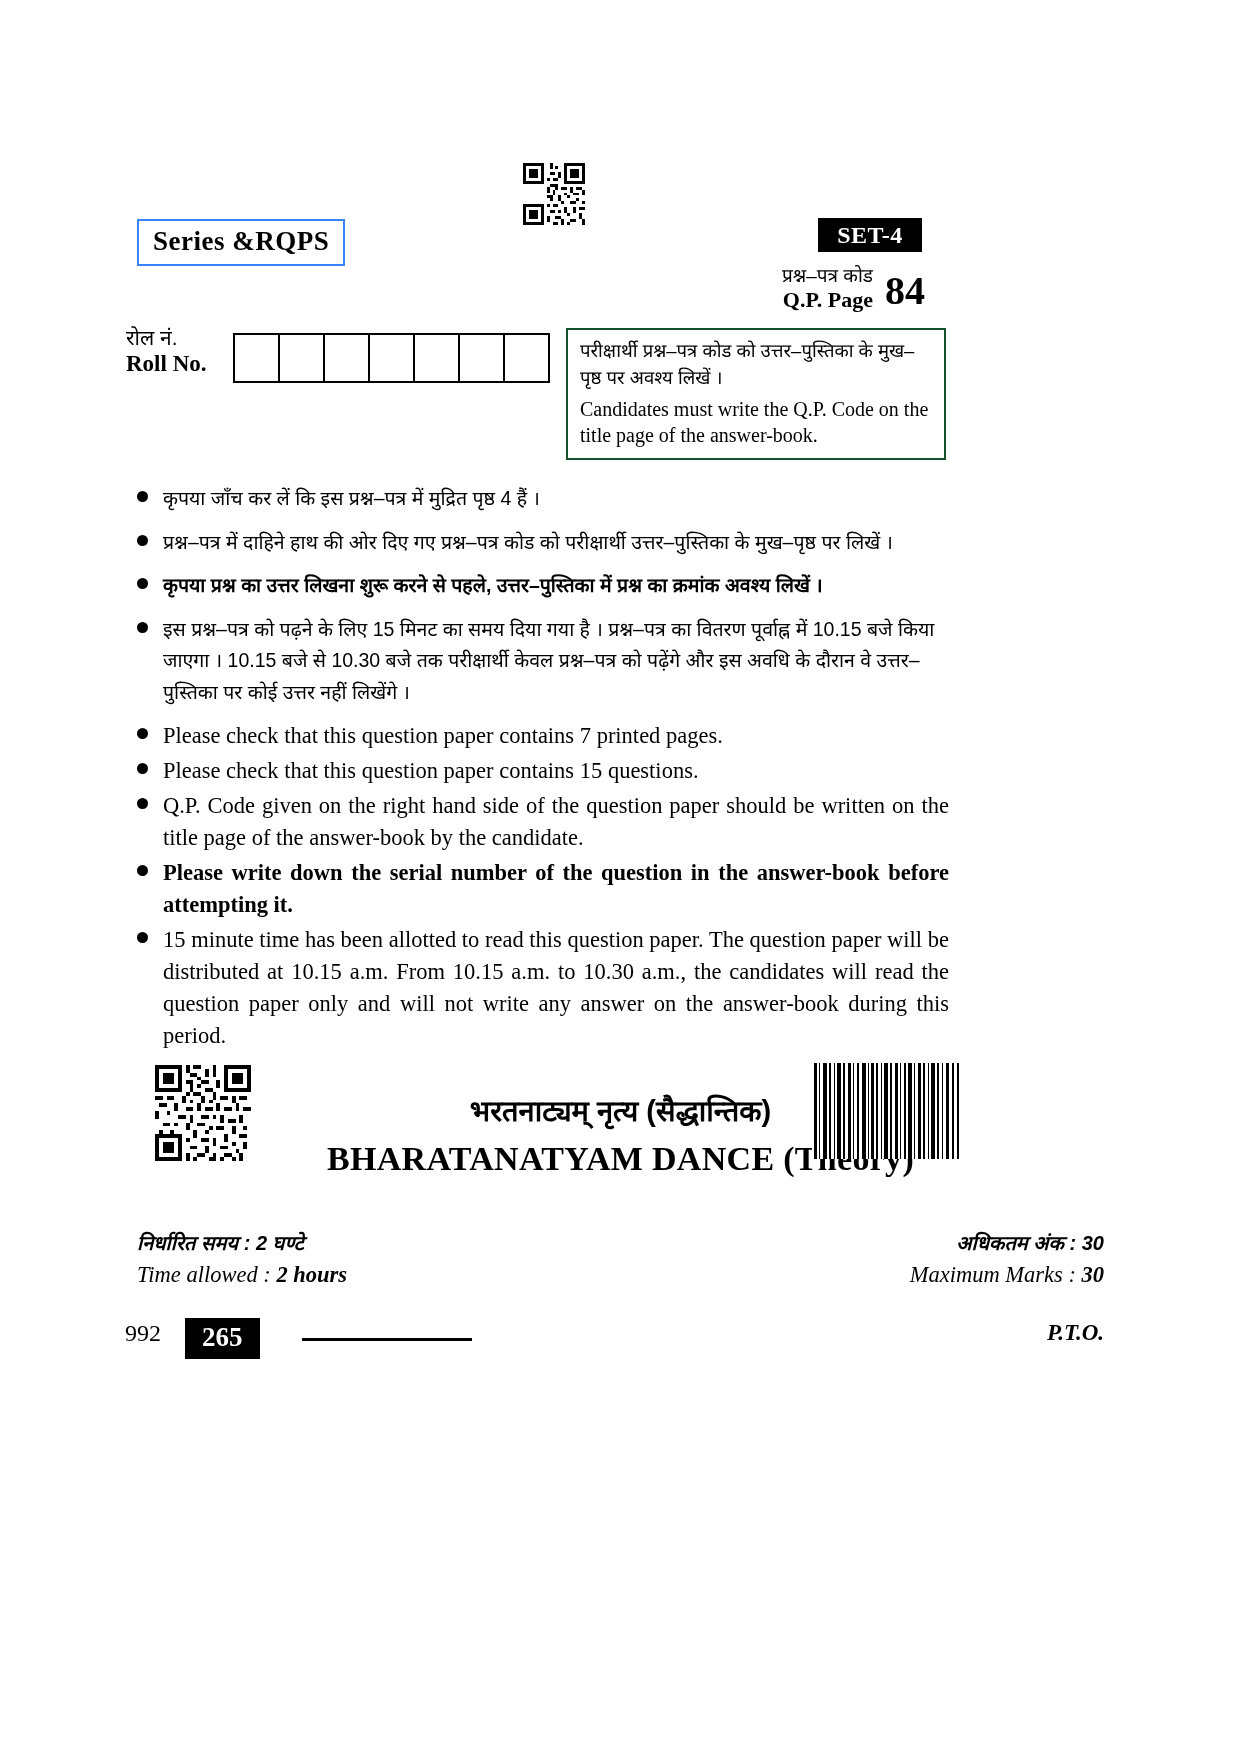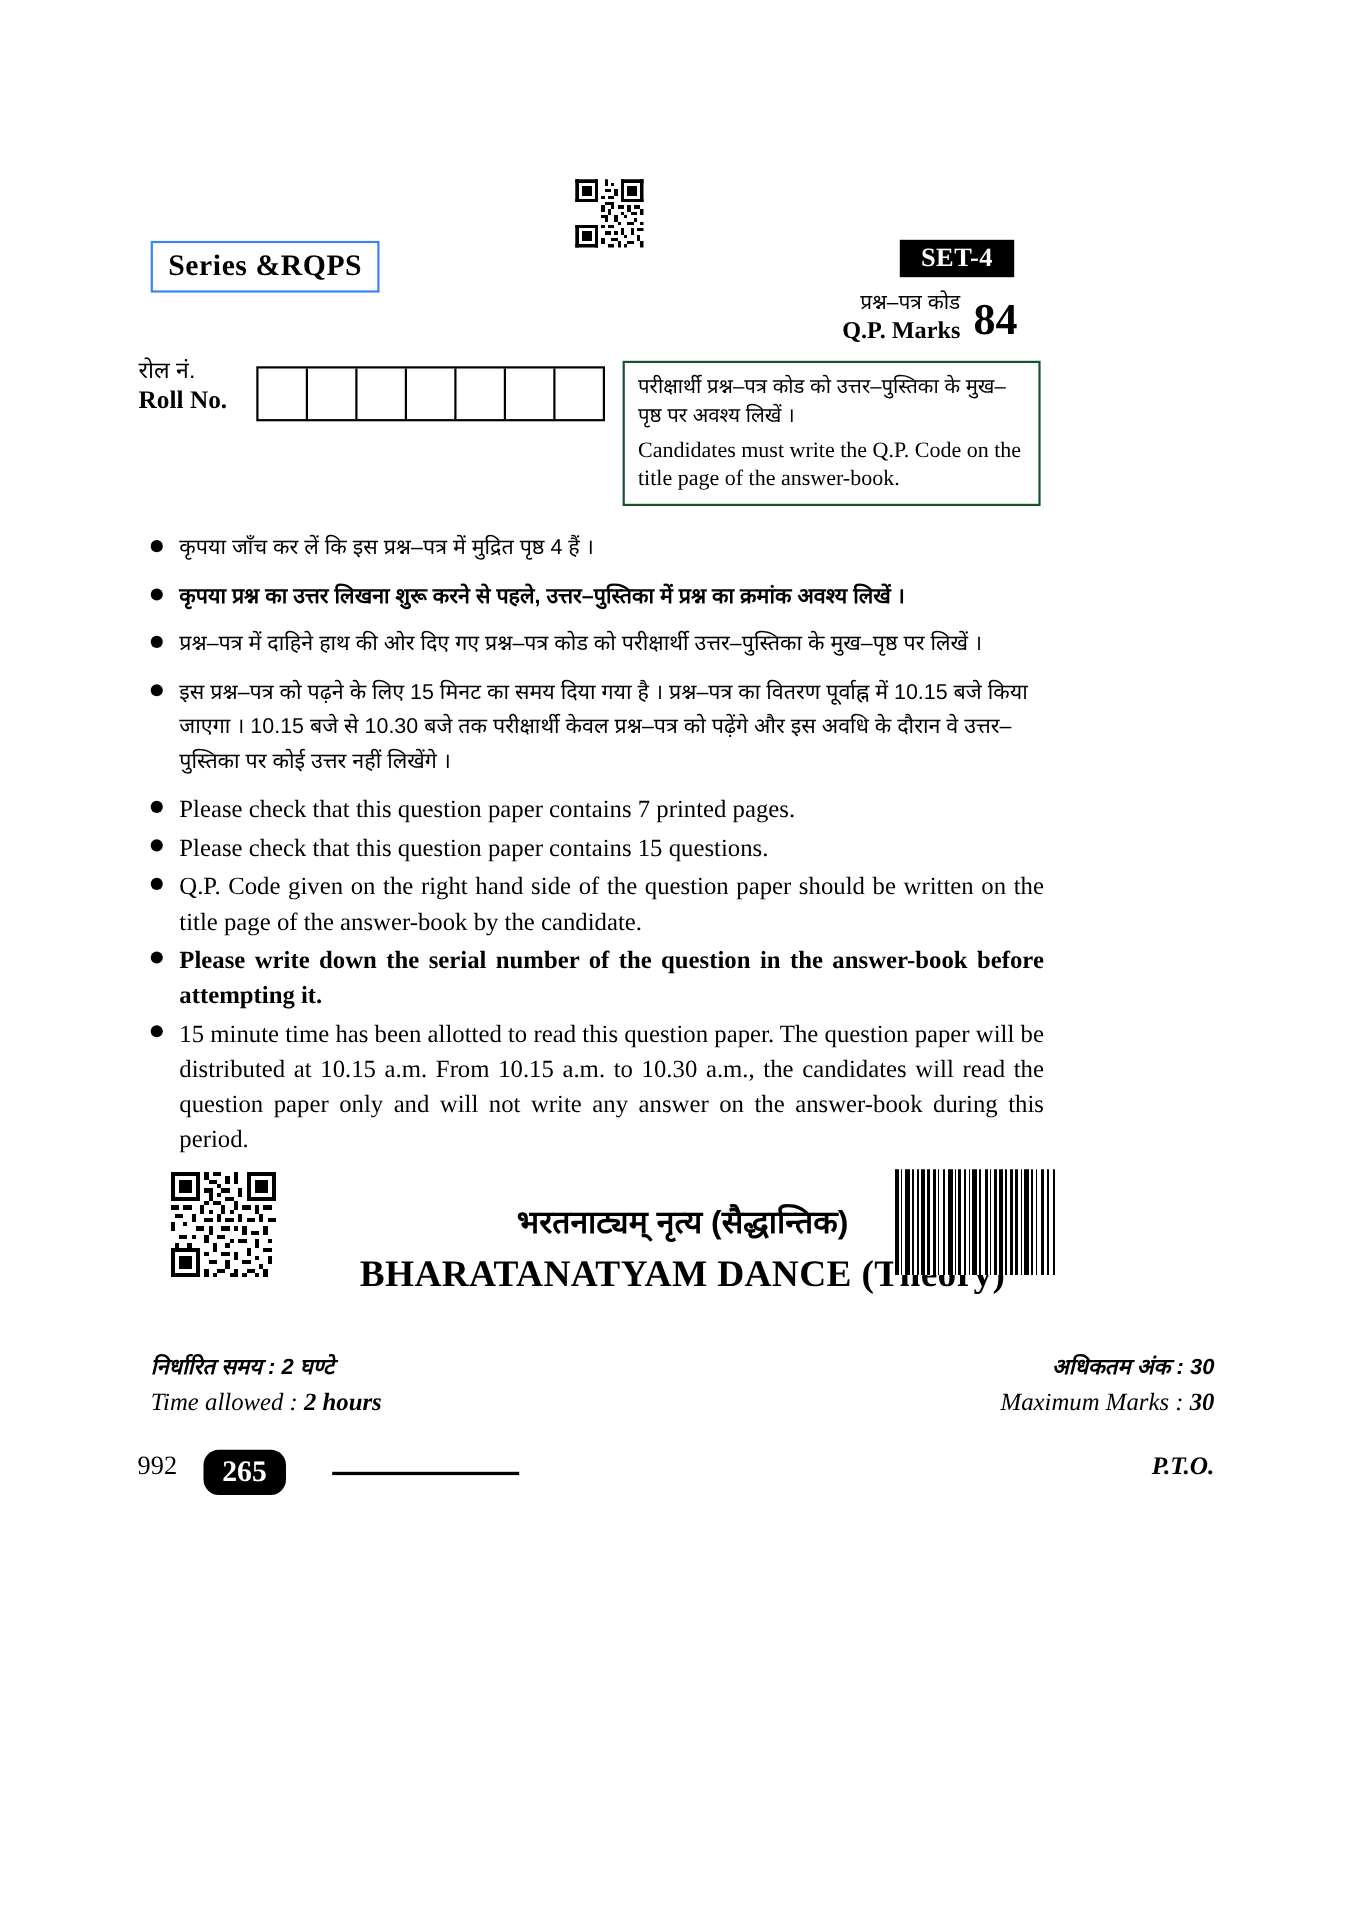--- a/index.html
+++ b/index.html
@@ -244,21 +244,20 @@
   }
   .footer-badge {
     position: absolute;
     left: 185px;
     top: 1318px;
     background: #000;
     color: #fff;
     font-size: 27px;
     font-weight: bold;
     padding: 4px 17px 6px 17px;
-    border-radius: 14px;
   }
   .footer-rule {
     position: absolute;
     left: 302px;
     top: 1338px;
     width: 170px;
     height: 3px;
     background: #000;
   }
   .footer-page {
@@ -347,21 +346,21 @@
     </svg>
   </div>
 
   <div class="series-box">Series  &amp;RQPS</div>
 
   <div class="set-box">SET-4</div>
 
   <div class="qp-wrap">
     <div class="qp-labels">
       <div class="qp-hindi">प्रश्न–पत्र कोड</div>
-      <div class="qp-eng">Q.P. Marks</div>
+      <div class="qp-eng">Q.P. Page</div>
     </div>
     <div class="qp-code">84</div>
   </div>
 
   <div class="rollno-label">
     <div class="h">रोल नं.</div>
     <div class="e">Roll No.</div>
   </div>
   <div class="rollno-grid">
     <div class="cell"></div>
@@ -385,28 +384,28 @@
           <div class="dot"></div>
         </div>
       <div class="inst-text-hi">कृपया जाँच कर लें कि इस प्रश्न–पत्र में मुद्रित पृष्ठ 4 हैं ।</div>
     </div>
 
 
     <div class="inst-item">
       <div class="bullet">
           <div class="dot"></div>
         </div>
-      <div class="inst-text-hi bold">कृपया प्रश्न का उत्तर लिखना शुरू करने से पहले, उत्तर–पुस्तिका में प्रश्न का क्रमांक अवश्य लिखें ।</div>
+      <div class="inst-text-hi">प्रश्न–पत्र में दाहिने हाथ की ओर दिए गए प्रश्न–पत्र कोड को परीक्षार्थी उत्तर–पुस्तिका के मुख–पृष्ठ पर लिखें ।</div>
     </div>
 
     <div class="inst-item">
       <div class="bullet">
           <div class="dot"></div>
         </div>
-      <div class="inst-text-hi">प्रश्न–पत्र में दाहिने हाथ की ओर दिए गए प्रश्न–पत्र कोड को परीक्षार्थी उत्तर–पुस्तिका के मुख–पृष्ठ पर लिखें ।</div>
+      <div class="inst-text-hi bold">कृपया प्रश्न का उत्तर लिखना शुरू करने से पहले, उत्तर–पुस्तिका में प्रश्न का क्रमांक अवश्य लिखें ।</div>
     </div>
 
     <div class="inst-item">
       <div class="bullet">
           <div class="dot"></div>
         </div>
       <div class="inst-text-hi">इस प्रश्न–पत्र को पढ़ने के लिए 15 मिनट का समय दिया गया है । प्रश्न–पत्र का वितरण पूर्वाह्न में 10.15 बजे किया जाएगा । 10.15 बजे से 10.30 बजे तक परीक्षार्थी केवल प्रश्न–पत्र को पढ़ेंगे और इस अवधि के दौरान वे उत्तर–पुस्तिका पर कोई उत्तर नहीं लिखेंगे ।</div>
     </div>
 
     <div class="sp-en">

